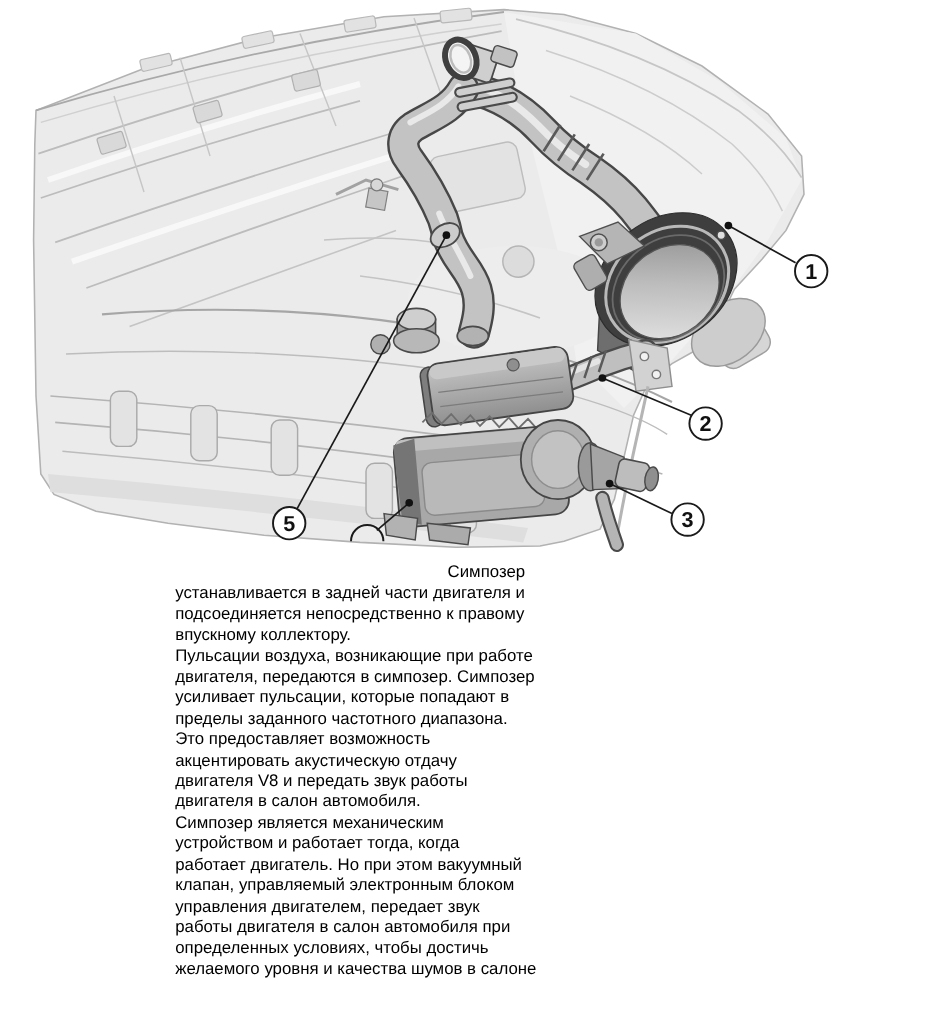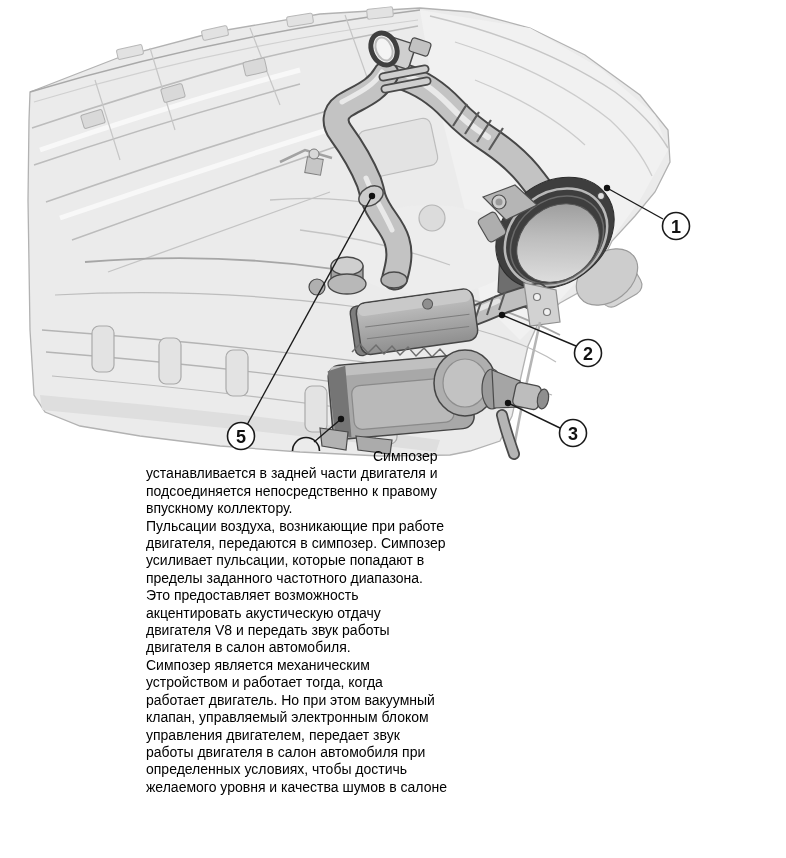--- a/index.html
+++ b/index.html
@@ -6,21 +6,21 @@
   .page{
     position:relative;
     width:786px;height:858px;
     background:#fff;
     font-family:"Liberation Sans", sans-serif;
     overflow:hidden;
   }
   .figure-wrap{position:absolute;left:0;top:0;width:786px;height:465px;}
   .article{
     position:absolute;
-    left:146px;top:448px;width:344px;
+    left:146px;top:468px;width:344px;
     font-size:14px;line-height:17.4px;color:#000;
     white-space:pre-line;
     text-indent:227px; 
     letter-spacing:0;
   }
   svg text.callout-num{
     font-family:"Liberation Sans", sans-serif;
     font-weight:bold;font-size:18px;fill:#111;
   }
 </style>

